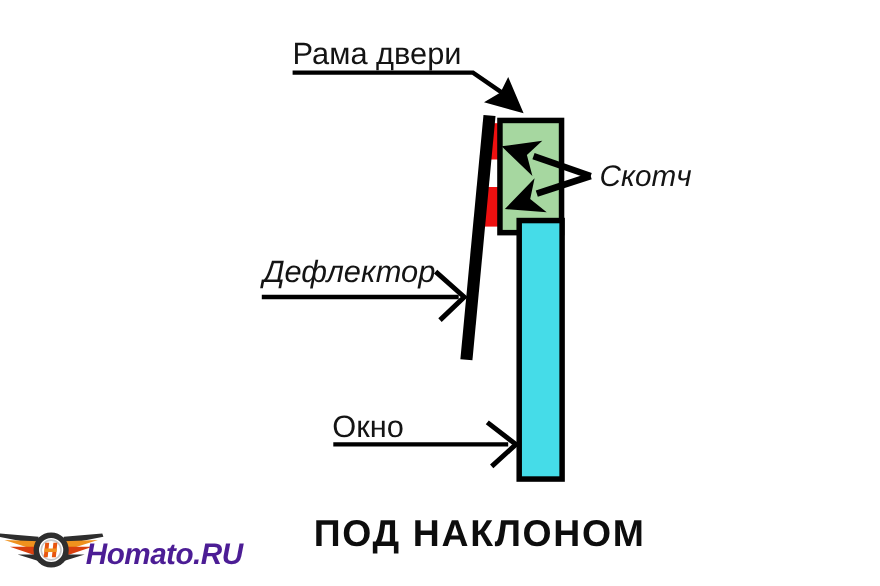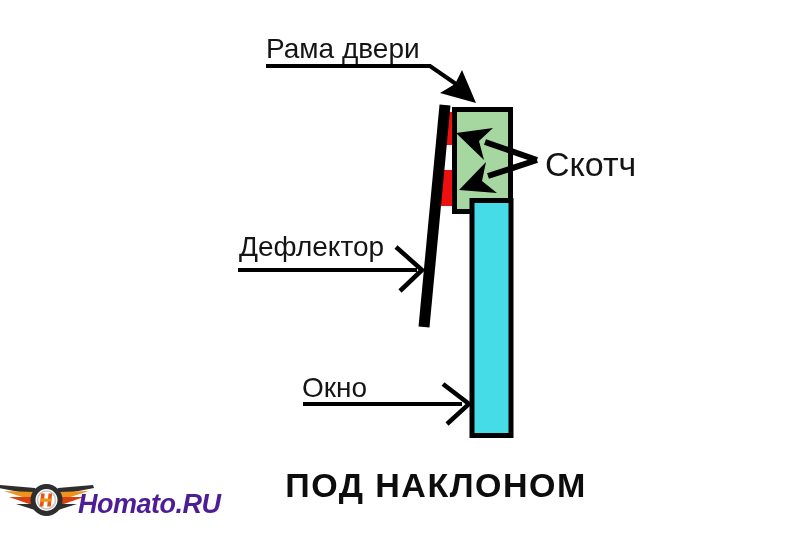--- a/index.html
+++ b/index.html
@@ -21,22 +21,22 @@
   }
   .diagram-label {
     position: absolute;
     color: #141414;
     font-size: 28px;
     line-height: 1.0;
     white-space: nowrap;
     letter-spacing: 0px;
   }
   .label-rama      { left: 266px; top: 35px;  }
-  .label-skotch    { left: 545px; top: 147px; font-size: 34px; }
-  .label-deflektor { left: 239px; top: 233px; }
+  .label-skotch    { left: 545px; top: 147px; font-size: 27px; font-style: italic; }
+  .label-deflektor { left: 239px; top: 233px; font-style: italic; }
   .label-okno      { left: 302px; top: 374px; text-align: center; }
   .caption-title {
     position: absolute;
     left: 236px; top: 466px;
     width: 400px;
     text-align: center;
     font-size: 34px;
     font-weight: 800;
     letter-spacing: 1.5px;
     color: #0d0d0d;

